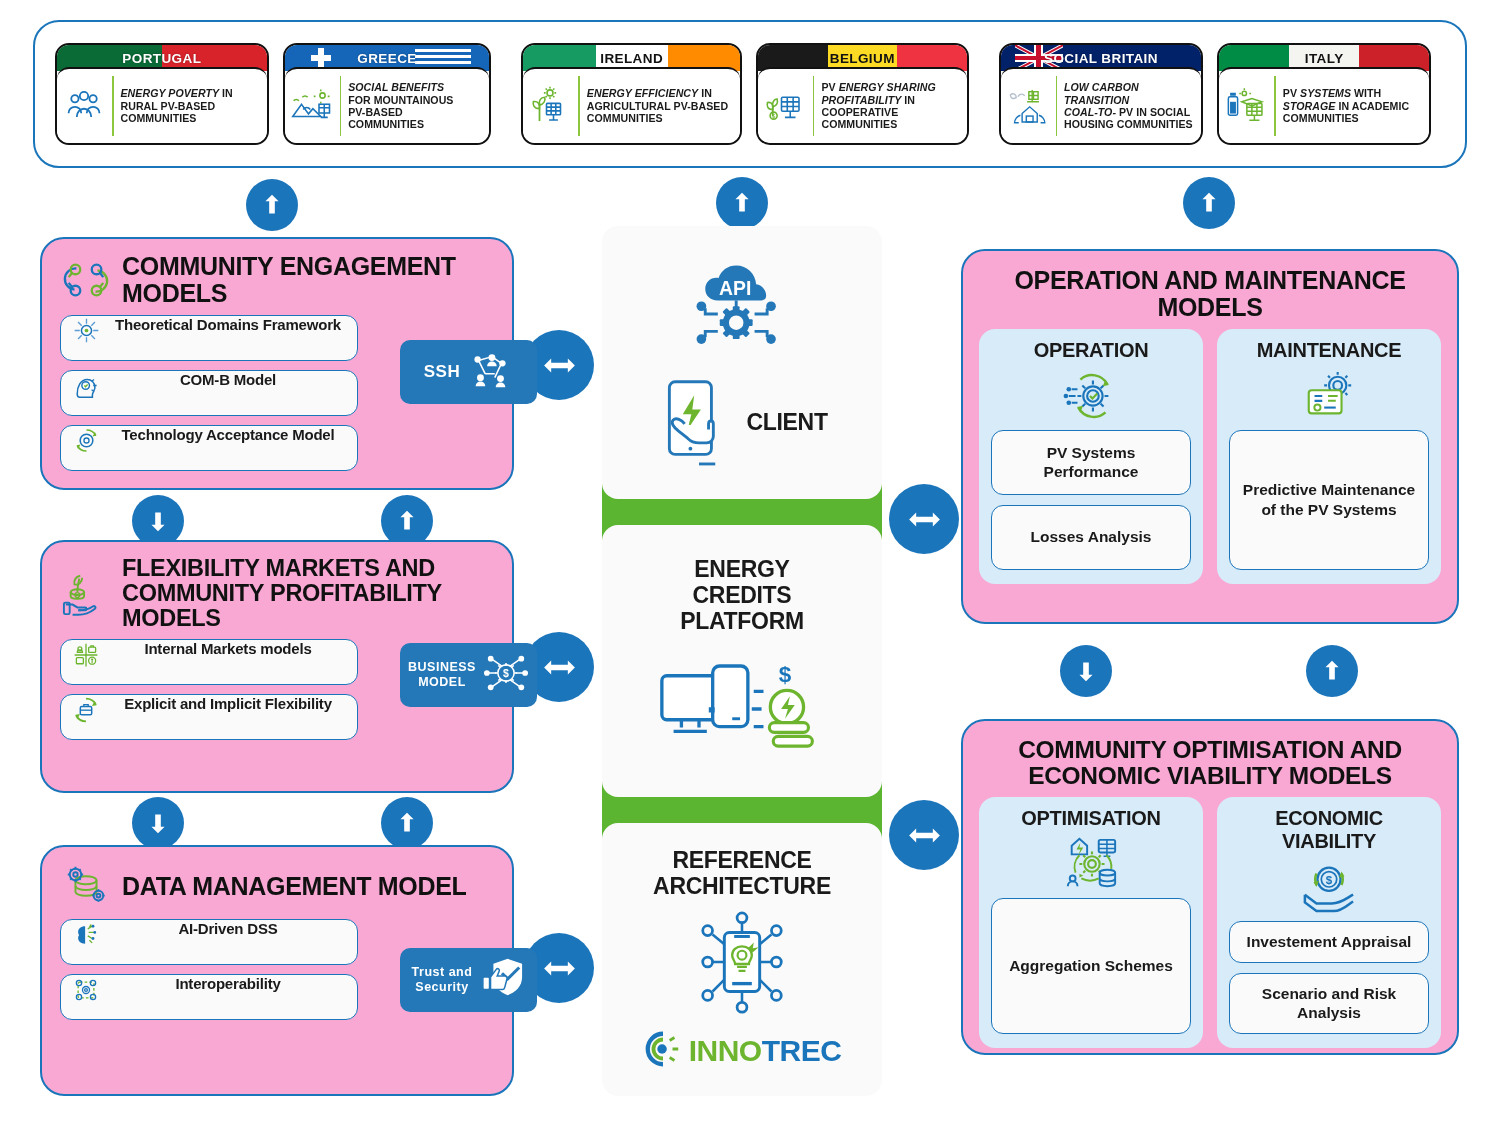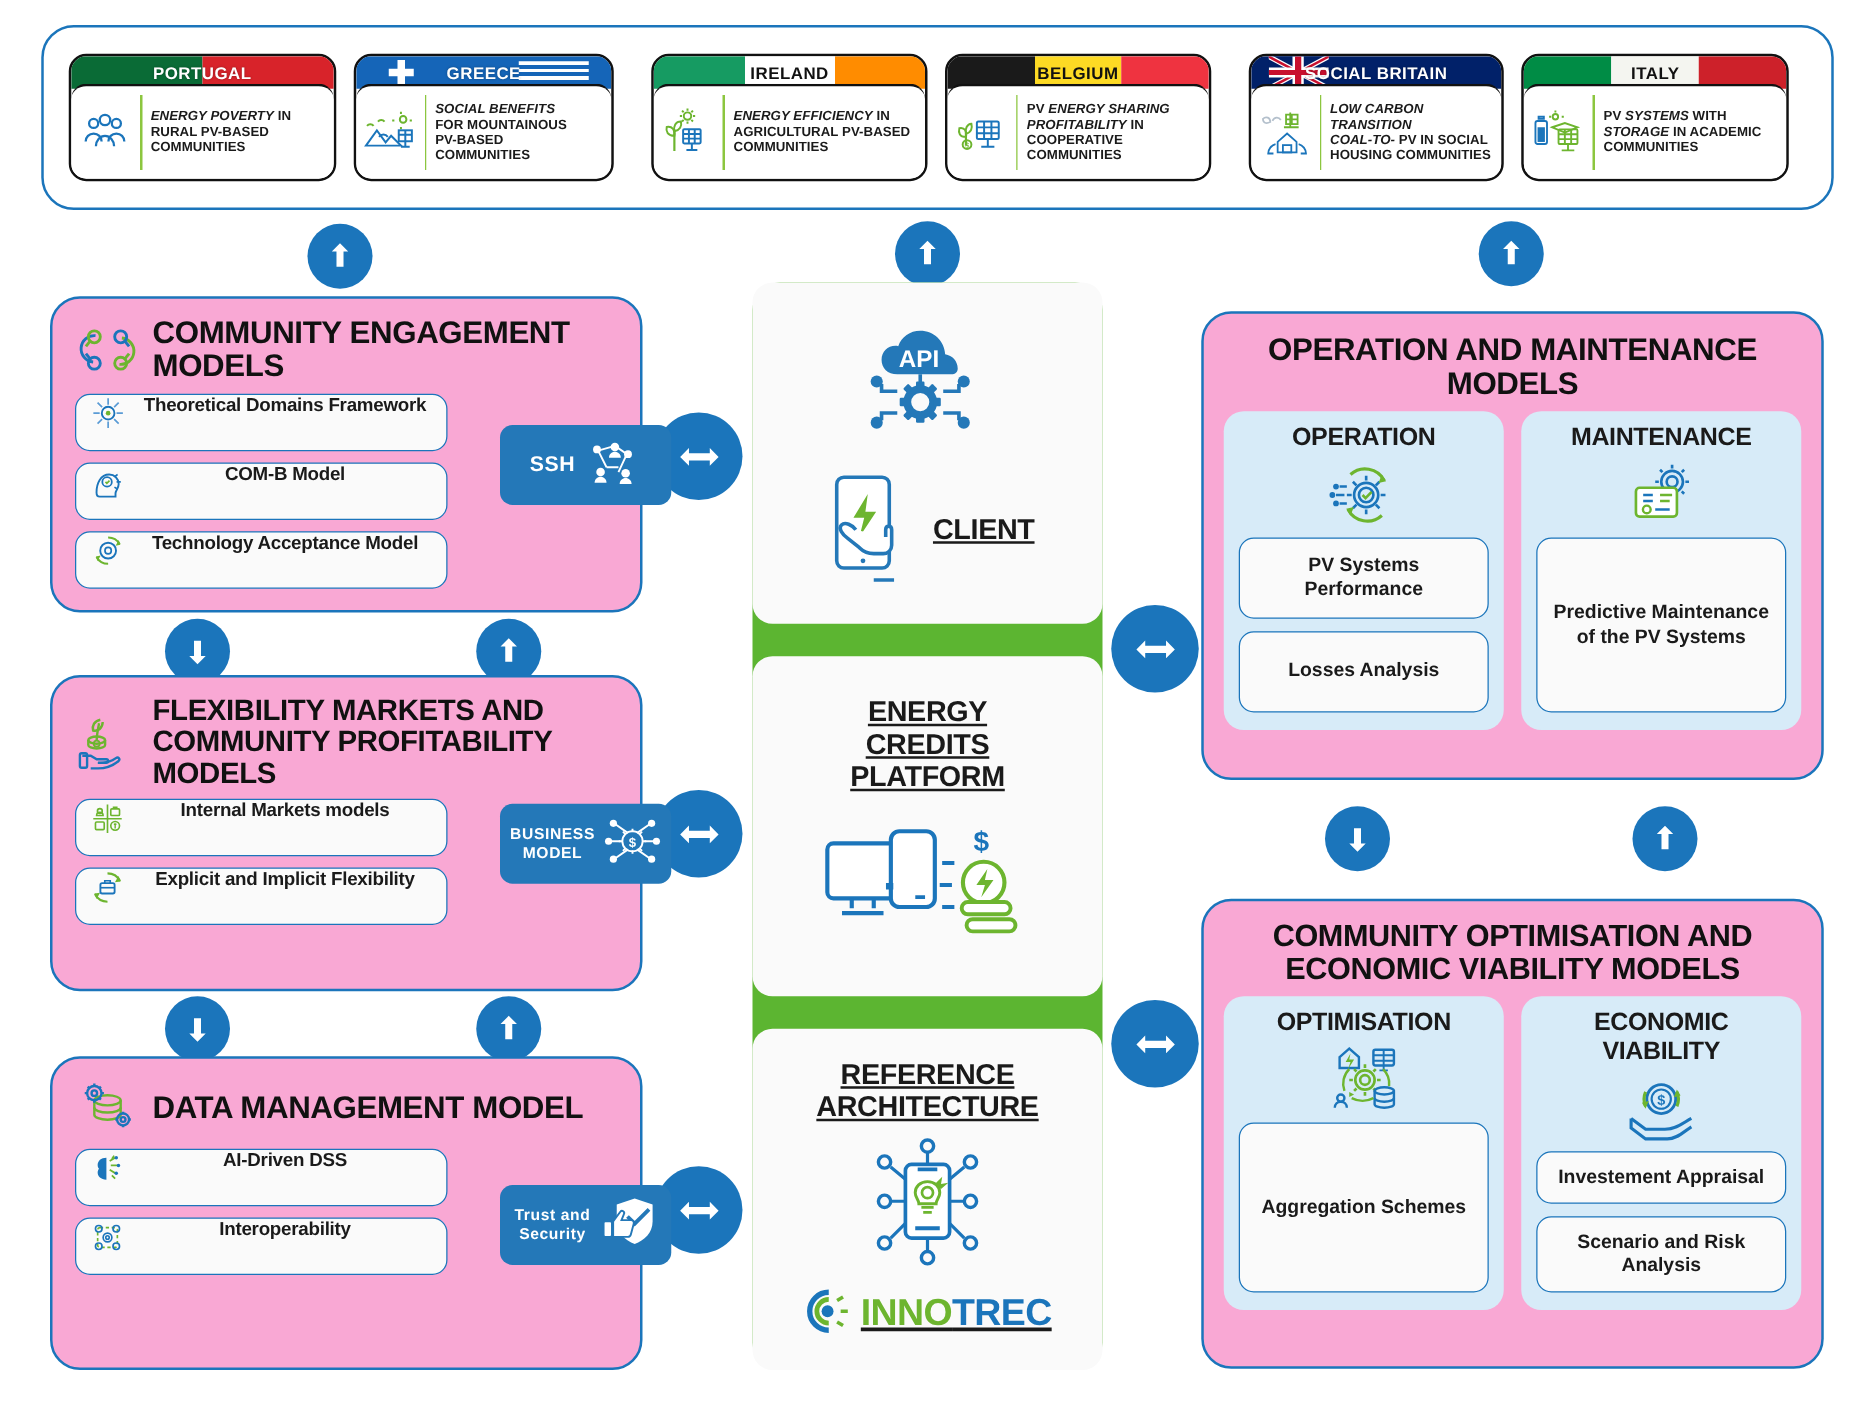--- a/index.html
+++ b/index.html
@@ -73,21 +73,21 @@
     display:flex; align-items:center; justify-content:center; gap:7px;
     color:#fff; font-weight:bold; padding:0 10px;
   }
   .badge-text { font-size:17px; letter-spacing:.5px; }
   .badge-text.two { font-size:12.5px; line-height:1.2; text-align:center; }
 
   
   .green-col {
     position:absolute; left:602px; top:226px; width:280px; height:870px;
     background:#5CB531; border-radius:22px; 
-    display:flex; flex-direction:column; gap:26px;text-decoration:underline;
+    display:flex; flex-direction:column; gap:26px;
   }
   .green-card {
     background:#FAFAFA; border-radius:16px; flex:1;
     display:flex; flex-direction:column; align-items:center; justify-content:center; gap:4px;
     padding:10px;
   }
   .green-card .ctitle {
     font-size:23px; font-weight:bold; text-align:center; line-height:1.13; letter-spacing:-.3px;
   }
 
@@ -747,21 +747,21 @@
             <path d="M28 28h10M28 33h8" stroke="#6DB52F" stroke-width="2"></path>
           </svg>
         </span>
         <div class="subboxes single">
           <div class="subbox" style="min-height:140px;">Predictive Maintenance of the PV Systems</div>
         </div>
       </div>
     </div>
   </div>
 
-  <div class="panel" style="left:961px; top:719px; width:498px; height:376px;">
+  <div class="panel" style="left:961px; top:719px; width:498px; height:336px;">
     <div style="padding:16px 22px 4px 22px; text-align:center;">
       <div class="panel-title" style="font-size:24.5px;">COMMUNITY OPTIMISATION AND ECONOMIC VIABILITY MODELS</div>
     </div>
     <div class="subgrid">
       <div class="subpanel">
         <div class="subtitle">OPTIMISATION</div>
         <span class="sub-icon">
           <svg width="62" height="56" viewBox="0 0 64 58">
             <path d="M12 10l8-7 8 7v9H12z" stroke="#1B75BB" stroke-width="2" fill="none"></path>
             <path d="M21 7l-4 7h4l-2 6 5-8h-4z" fill="#6DB52F"></path>

